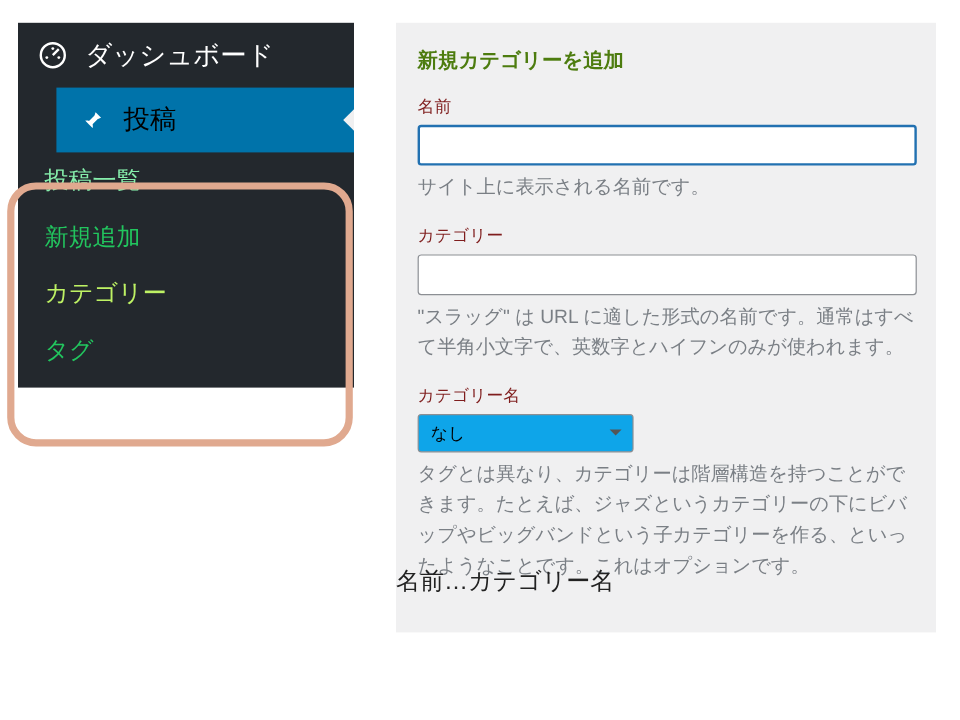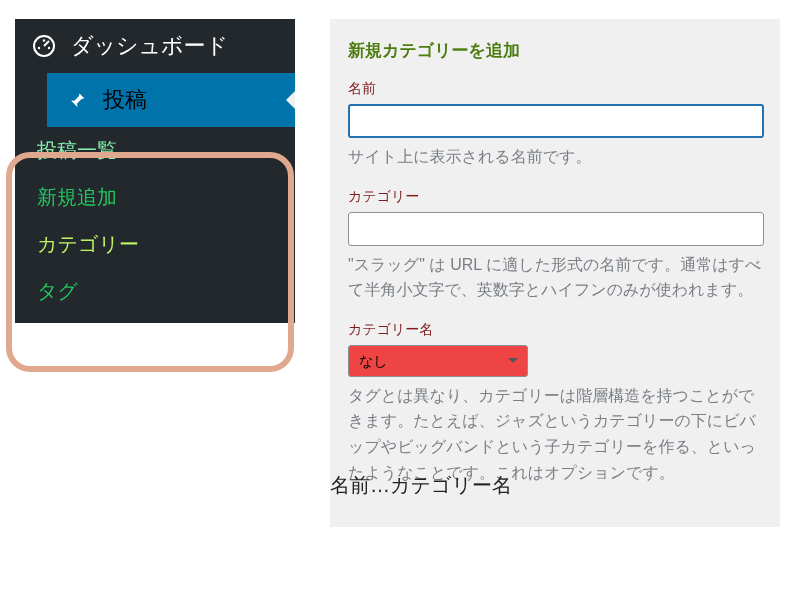--- a/index.html
+++ b/index.html
@@ -109,21 +109,21 @@
   .field-block { margin-bottom: 18px; }
   .select-wrap {
     position: relative;
     width: 180px;
   }
   .select {
     width: 100%;
     height: 32px;
     border: 1px solid #8c8f94;
     border-radius: 3px;
-    background: #ef4444;
+    background: #0ea5e9;
     padding: 4px 28px 4px 10px;
     font-size: 14px;
     appearance: none;
     cursor: pointer;
   }
   .select-wrap::after {
     content: "";
     position: absolute;
     right: 10px;
     top: 13px;

